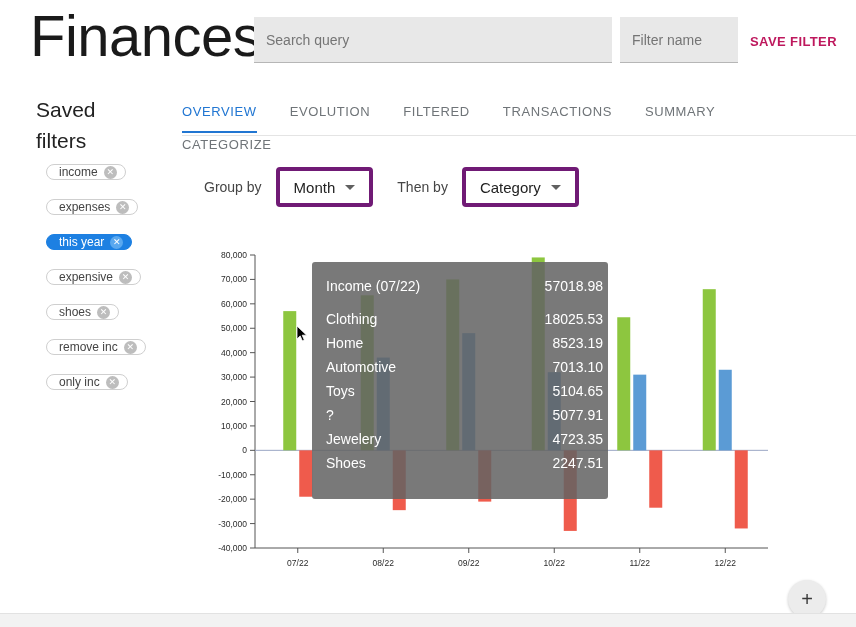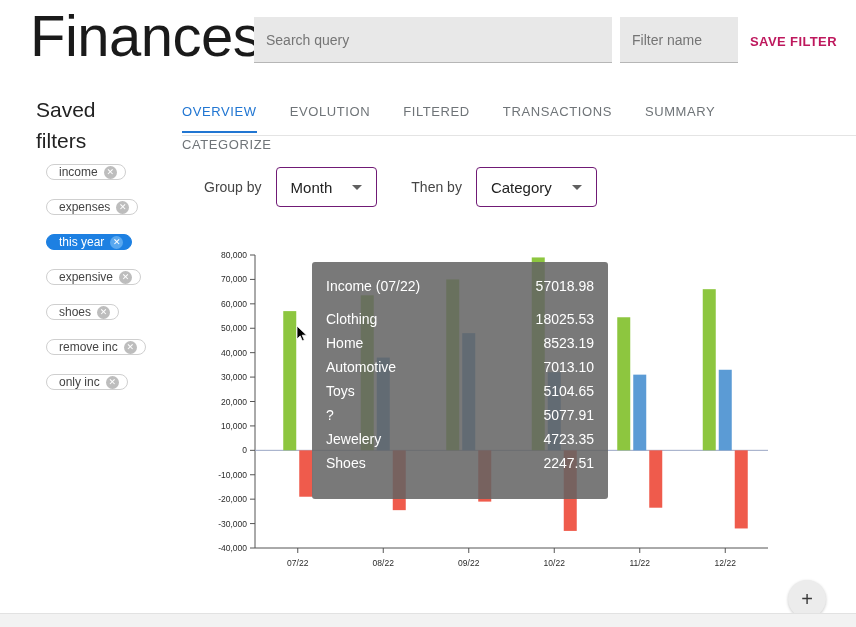--- a/index.html
+++ b/index.html
@@ -125,27 +125,26 @@
     position: absolute; left: 204px; top: 166px;
     height: 42px;
     display: flex; align-items: center;
   }
   .control-label {
     font-size: 14px; color: #454545; margin-right: 14px;
   }
   .select-box {
     display: inline-flex; align-items: center;
     height: 40px; padding: 0 14px;
-    border: 1px solid #701a75;
+    border: 4px solid #701a75;
     border-radius: 4px;
     background: #ffffff;
     font-size: 15px; color: #222;
-    cursor: pointer; margin-right: 34px;
-    font-family: "Liberation Sans", sans-serif;
-    gap: 10px;
+    cursor: pointer; margin-right: 24px;
+    font-family: "Liberation Sans", sans-serif;
   }
   .caret {
     margin-left: 10px;
     width: 0; height: 0;
     border-left: 5px solid transparent;
     border-right: 5px solid transparent;
     border-top: 5px solid #606060;
   }
 
   
@@ -163,21 +162,21 @@
     font-size: 8.5px; fill: #2b2b2b; text-anchor: middle;
   }
 
   
   #chart-tooltip {
     position: absolute;
     left: 312px; top: 262px;
     width: 296px; height: 237px;
     background: rgba(99,99,99,0.86);
     border-radius: 3px;
-    padding: 12px 14px 8px 14px;
+    padding: 12px 5px 8px 14px;
     color: #ffffff;
     font-size: 14px;
   }
   .tt-row {
     display: flex; justify-content: space-between;
     align-items: baseline;
     line-height: 24px;
     white-space: nowrap;
   }
   .tt-row.header { margin-bottom: 9px; }

